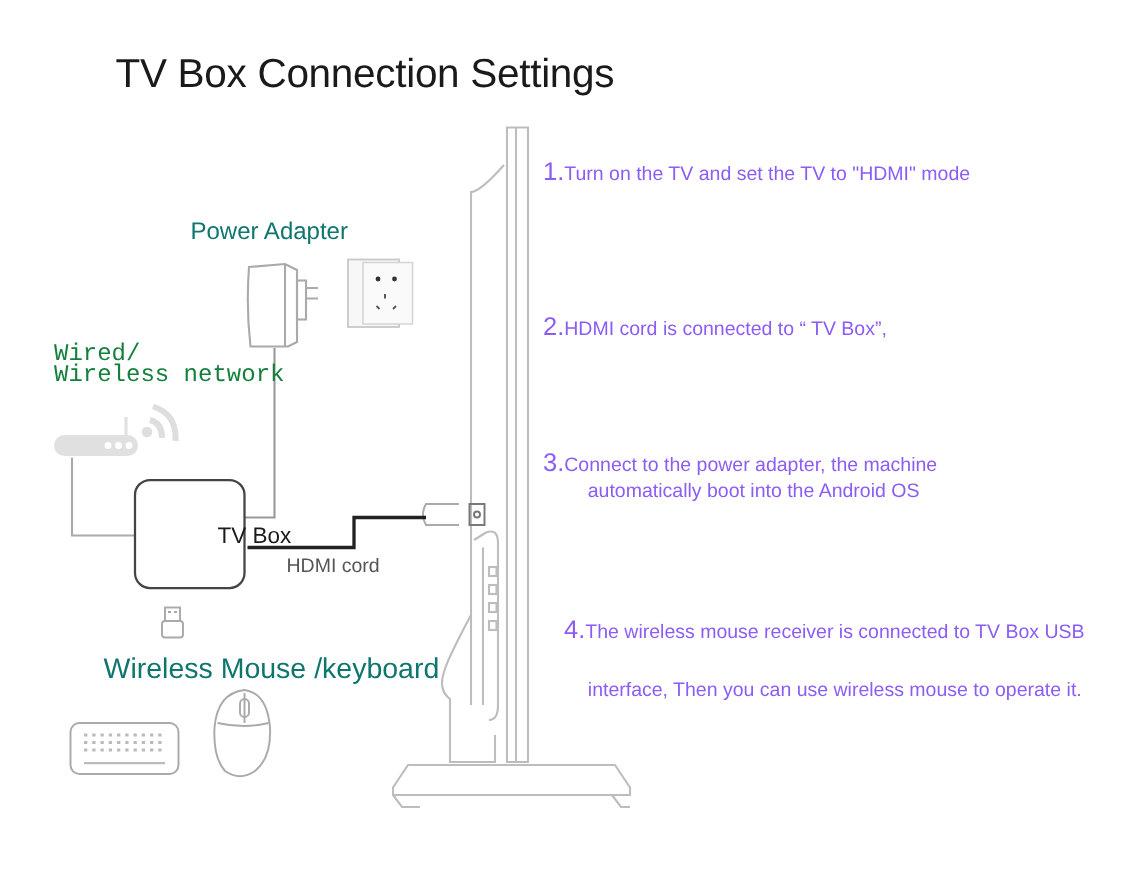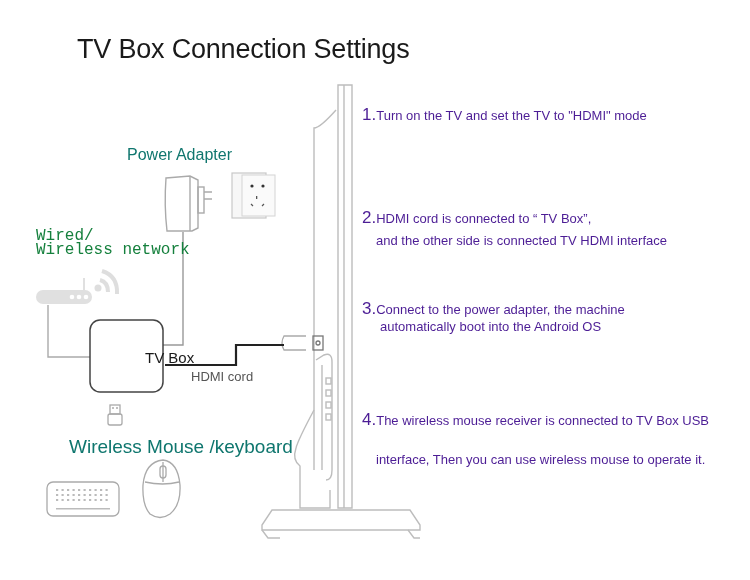--- a/index.html
+++ b/index.html
@@ -6,26 +6,26 @@
     body { width: 750px; height: 580px; position: relative; overflow: hidden; font-family: "Liberation Sans", sans-serif; }
     .abs { position: absolute; }
     #title { left: 77px; top: 34px; font-size: 27px; color: #1a1a1a; white-space: nowrap; letter-spacing: -0.2px; }
     svg#diagram { position: absolute; left: 0; top: 0; }
     .lbl-gray { color: #0f766e; white-space: nowrap; }
     #lbl-power { left: 127px; top: 146px; font-size: 16px; }
     #lbl-net { left: 36px; top: 229px; font-size: 16px; line-height: 14px; font-family: Liberation Mono, monospace; color: #15803d; }
     #lbl-tvbox { left: 100px; top: 349px; font-size: 15px; color: #1a1a1a; white-space: nowrap; margin-left: 45px; }
     #lbl-hdmi { left: 191px; top: 369px; font-size: 13px; color: #555; white-space: nowrap; }
     #lbl-mouse { left: 69px; top: 436px; font-size: 19px; }
-    .step { font-size: 13px; color: #4c1d95; white-space: nowrap; line-height: 17px; }
+    .step { font-size: 13px; color: #8b5cf6; white-space: nowrap; line-height: 17px; text-align: center; }
     .step .num { font-size: 17px; }
     #step1 { left: 362px; top: 106px; }
     #step2 { left: 362px; top: 209px; }
     #step3 { left: 362px; top: 300px; }
-    #step4 { left: 362px; top: 411px; }
+    #step4 { left: 376px; top: 411px; }
     .indent { padding-left: 14px; }
   </style>
 </head>
 <body>
 
 <div id="title" class="abs">TV Box Connection Settings</div>
 
 <svg id="diagram" width="750" height="580" viewBox="0 0 750 580">
 
   <g fill="none" stroke="#bdbdbd" stroke-width="1.4">
@@ -147,21 +147,20 @@
 </div>
 <div id="lbl-tvbox" class="abs">TV Box</div>
 <div id="lbl-hdmi" class="abs">HDMI cord</div>
 <div id="lbl-mouse" class="abs lbl-gray">Wireless Mouse /keyboard</div>
 
 <div id="step1" class="abs step">
   <div><span class="num">1.</span><span>Turn on the TV and set the TV to "HDMI" mode</span></div>
 </div>
 <div id="step2" class="abs step">
   <div><span class="num">2.</span><span>HDMI cord is connected to “ TV Box”,</span></div>
-  <div class="indent" style="margin-top:5px">and the other side is connected TV HDMI interface</div>
 </div>
 <div id="step3" class="abs step">
   <div><span class="num">3.</span><span>Connect to the power adapter, the machine</span></div>
   <div class="indent" style="padding-left:18px">automatically boot into the Android OS</div>
 </div>
 <div id="step4" class="abs step">
   <div><span class="num">4.</span><span>The wireless mouse receiver is connected to TV  Box USB</span></div>
   <div class="indent" style="margin-top:22px">interface, Then you can use wireless mouse to operate it.</div>
 </div>
 

